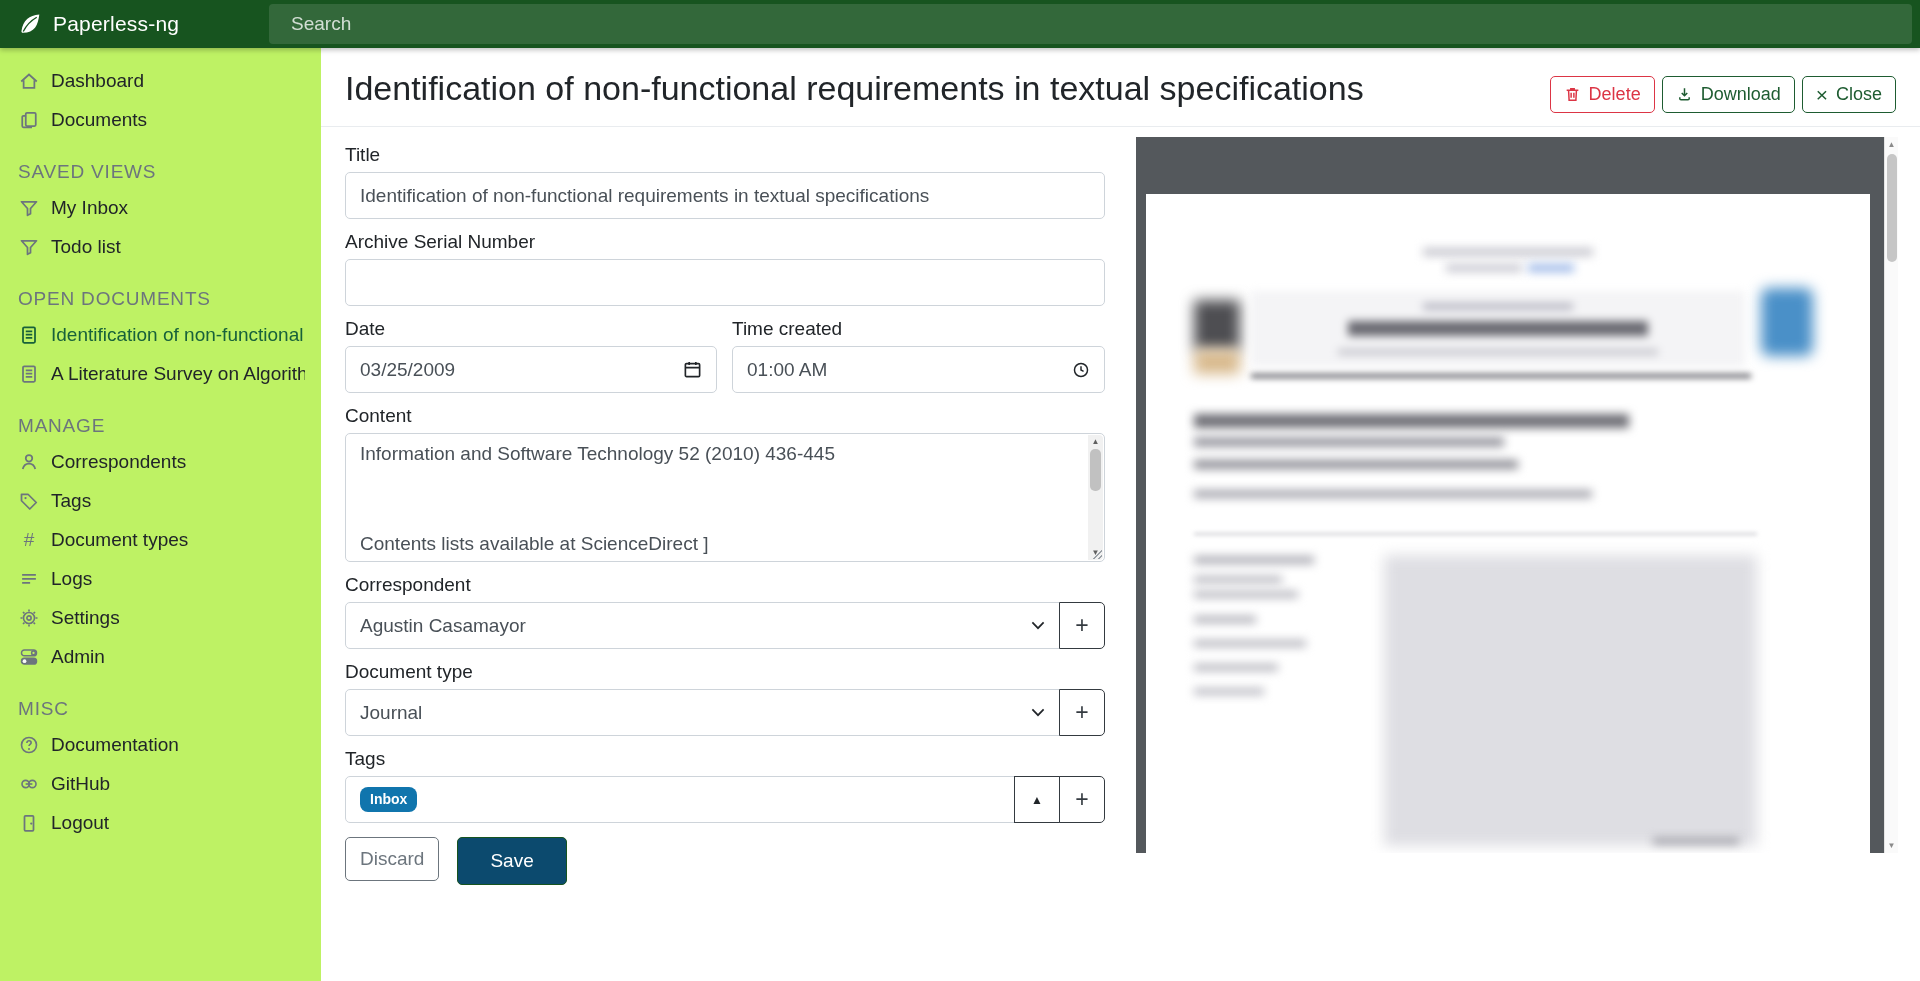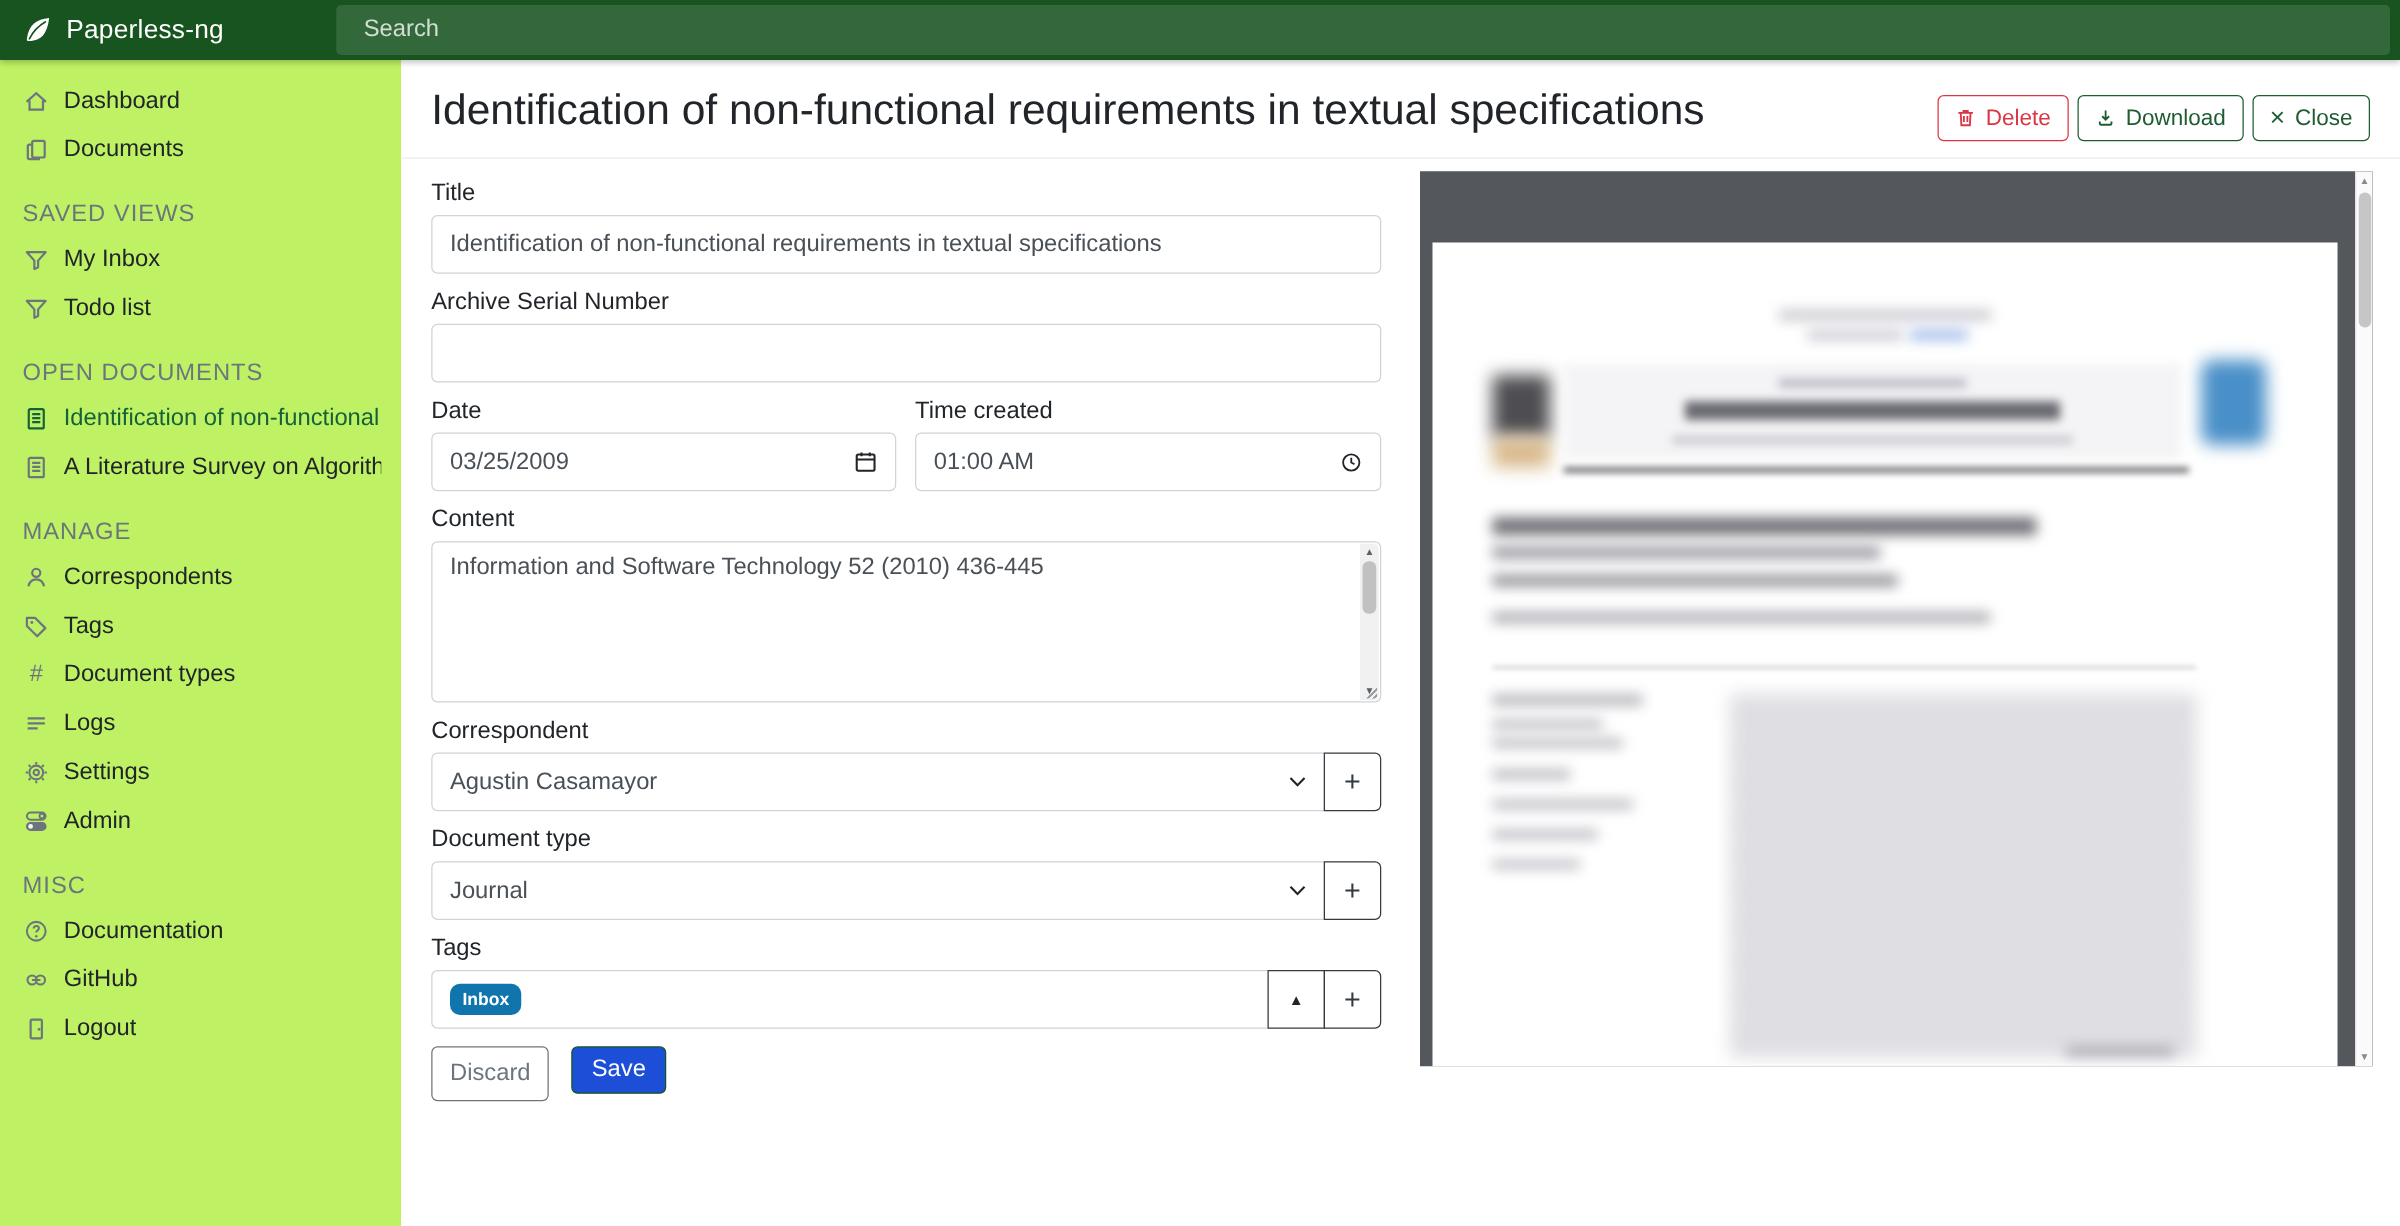--- a/index.html
+++ b/index.html
@@ -73,22 +73,22 @@
     cursor:pointer; }
   .addon-btn.last { border-radius:0 5px 5px 0; }
   .addon-btn.mid { border-radius:0; }
   .tagfield { flex:1; border-radius:5px 0 0 5px; }
   .tag-pill { color:#fff; font-size:14px; font-weight:bold; padding:4px 10px 5px; border-radius:8px; }
   .caret-up { font-size:12px; color:#212529; }
 
   .form-btns { display:flex; gap:18px; margin-top:14px; }
   .btn-discard { height:44px; padding:0 14px; border:1px solid #6c757d; color:#6c757d;
     background:#fff; border-radius:5px; font-size:19px; cursor:pointer; font-family:inherit; }
-  .btn-save { height:38px; padding:0 15px; border:1px solid #17541f; color:#fff;
-    background:#1d4ed8; border-radius:5px; font-size:19px; cursor:pointer; font-family:inherit; }
+  .btn-save { height:48px; padding:0 32px; border:1px solid #17541f; color:#fff;
+    background:#0c4a6e; border-radius:5px; font-size:19px; cursor:pointer; font-family:inherit; }
 
   
   .preview { position:absolute; left:815px; top:89px; width:762px; height:716px;
     background:#54585c; overflow:hidden; }
   .pv-scroll { position:absolute; top:0; right:0; bottom:0; width:14px; background:#fafafa;
     border-left:1px solid #e4e4e4; display:flex; flex-direction:column; align-items:center; }
   .pv-scroll .ar { font-size:8px; color:#8a8a8a; line-height:15px; height:15px; }
   .pv-scroll .thumb { width:10px; height:108px; background:#c6c6c6; border-radius:5px; margin-top:2px; }
   .pv-scroll .sp { flex:1; }
   .pv-page { position:absolute; left:10px; top:57px; width:724px; height:700px; background:#fff; }
@@ -347,20 +347,21 @@
               </svg>
             </span>
           </div>
         </div>
       </div>
 
       <div class="fgroup">
         <label class="flabel">Content</label>
         <div class="fake-textarea">
           <div class="tx1">Information and Software Technology 52 (2010) 436-445</div>
+          <div class="tx2">Contents lists available at ScienceDirect ]</div>
           <div class="sb">
             <div class="ar">▲</div>
             <div class="thumb" style="height:42px;"></div>
             <div class="sp"></div>
             <div class="ar">▼</div>
           </div>
           <div class="resize-h"></div>
         </div>
       </div>
 

